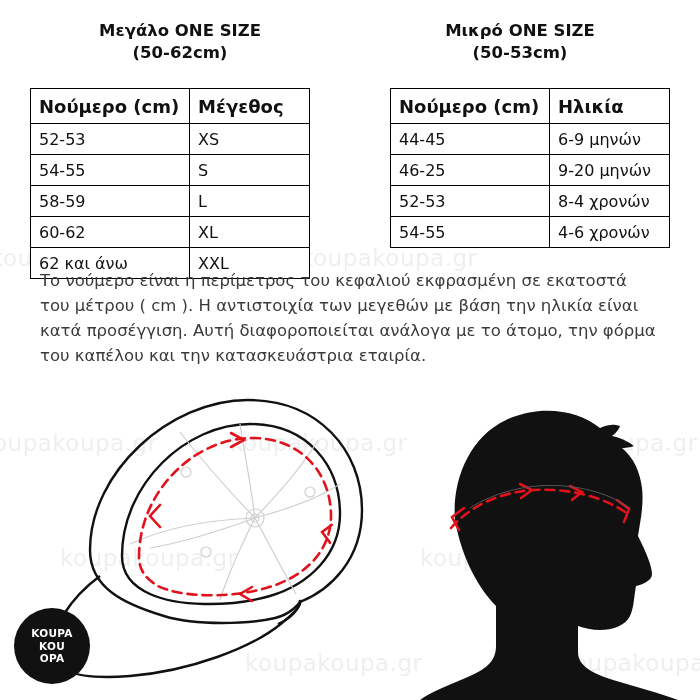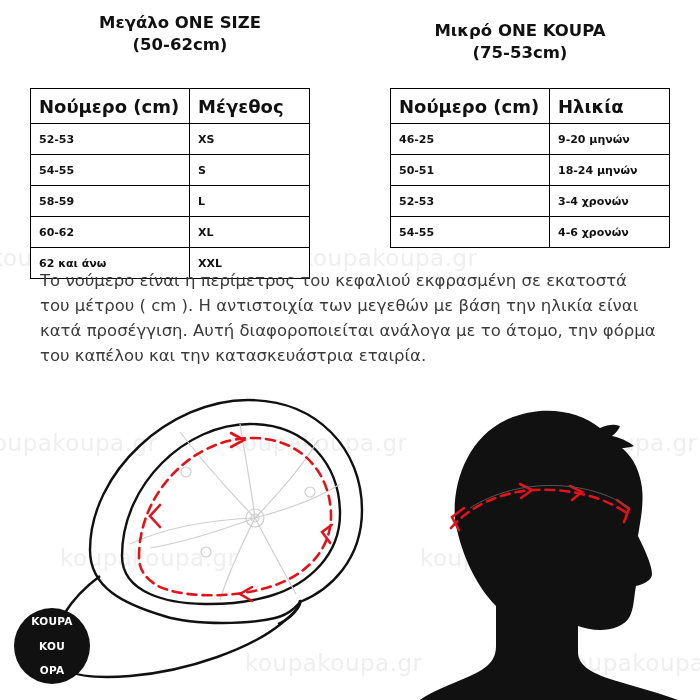--- a/index.html
+++ b/index.html
@@ -48,26 +48,26 @@
   
   table.size-table {
     position: absolute;
     border-collapse: collapse;
     background: #ffffff;
     z-index: 2;
     table-layout: fixed;
   }
   table.size-table td, table.size-table th {
     border: 1px solid #000000;
-    font-size: 11px;
+    font-size: 16px;
     padding: 4px 8px;
     height: 22px;
     text-align: left;
     color: #111;
-    font-weight: bold;
+    font-weight: normal;
     background: #fff;
   }
   table.size-table th {
     font-weight: bold;
     font-size: 18px;
     height: 26px;
   }
   td.bold-cell { font-weight: bold; }
 
   
@@ -108,21 +108,20 @@
     position: absolute;
     left: 0; top: 0; width: 76px; height: 76px;
     display: flex;
     flex-direction: column;
     align-items: center;
     justify-content: center;
     font-size: 10.5px;
     font-weight: bold;
     line-height: 12.5px;
     letter-spacing: 0.3px;
-    gap: 12px;
   }
 </style>
 </head>
 <body>
 
 <div class="page">
 
   <div>
     <div class="wm" style="left:110px;top:140px;">koupakoupa.gr</div>
     <div class="wm" style="left:470px;top:140px;">koupakoupa.gr</div>
@@ -130,28 +129,28 @@
     <div class="wm" style="left:300px;top:245px;">koupakoupa.gr</div>
     <div class="wm" style="left:-20px;top:430px;">koupakoupa.gr</div>
     <div class="wm" style="left:230px;top:430px;">koupakoupa.gr</div>
     <div class="wm" style="left:520px;top:430px;">koupakoupa.gr</div>
     <div class="wm" style="left:60px;top:545px;">koupakoupa.gr</div>
     <div class="wm" style="left:420px;top:545px;">koupakoupa.gr</div>
     <div class="wm" style="left:245px;top:650px;">koupakoupa.gr</div>
     <div class="wm" style="left:560px;top:650px;">koupakoupa.gr</div>
   </div>
 
-  <div class="col-title" style="left:30px;top:12px;width:300px;">
+  <div class="col-title" style="left:30px;top:20px;width:300px;">
     <div>Μεγάλο ONE SIZE</div>
     <div>(50-62cm)</div>
   </div>
 
   <div class="col-title" style="left:370px;top:20px;width:300px;">
-    <div>Μικρό ONE KOUPA</div>
-    <div>(75-53cm)</div>
+    <div>Μικρό ONE SIZE</div>
+    <div>(50-53cm)</div>
   </div>
 
   <table class="size-table" style="left:30px;top:88px;width:280px;">
     <thead>
       <tr>
         <th style="width:142px;">Νούμερο (cm)</th>
         <th>Μέγεθος</th>
       </tr>
     </thead>
     <tbody>
@@ -180,30 +179,30 @@
 
   <table class="size-table" style="left:390px;top:88px;width:280px;">
     <thead>
       <tr>
         <th style="width:142px;">Νούμερο (cm)</th>
         <th>Ηλικία</th>
       </tr>
     </thead>
     <tbody>
       <tr>
+        <td class="bold-cell">44-45</td>
+        <td>6-9 μηνών</td>
+      </tr>
+      <tr>
         <td class="bold-cell">46-25</td>
         <td>9-20 μηνών</td>
       </tr>
       <tr>
-        <td class="bold-cell">50-51</td>
-        <td>18-24 μηνών</td>
-      </tr>
-      <tr>
         <td class="bold-cell">52-53</td>
-        <td>3-4 χρονών</td>
+        <td>8-4 χρονών</td>
       </tr>
       <tr>
         <td class="bold-cell">54-55</td>
         <td>4-6 χρονών</td>
       </tr>
     </tbody>
   </table>
 
   <div class="note">Το νούμερο είναι η περίμετρος του κεφαλιού  εκφρασμένη  σε εκατοστά του μέτρου ( cm ). Η αντιστοιχία των μεγεθών με βάση την ηλικία είναι κατά προσέγγιση. Αυτή διαφοροποιείται ανάλογα με το άτομο, την φόρμα του καπέλου και την κατασκευάστρια εταιρία.</div>
 

